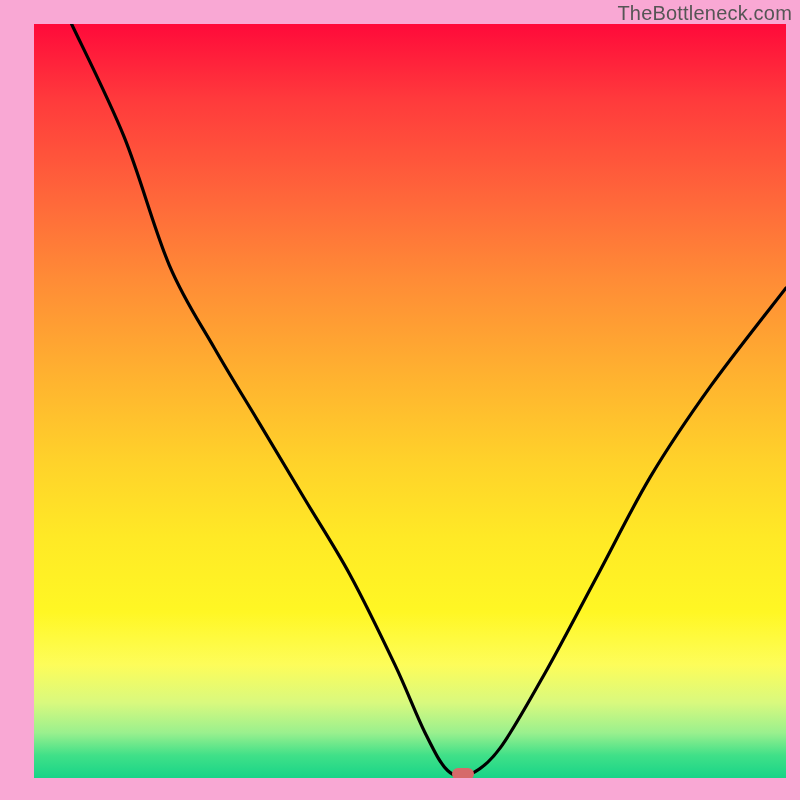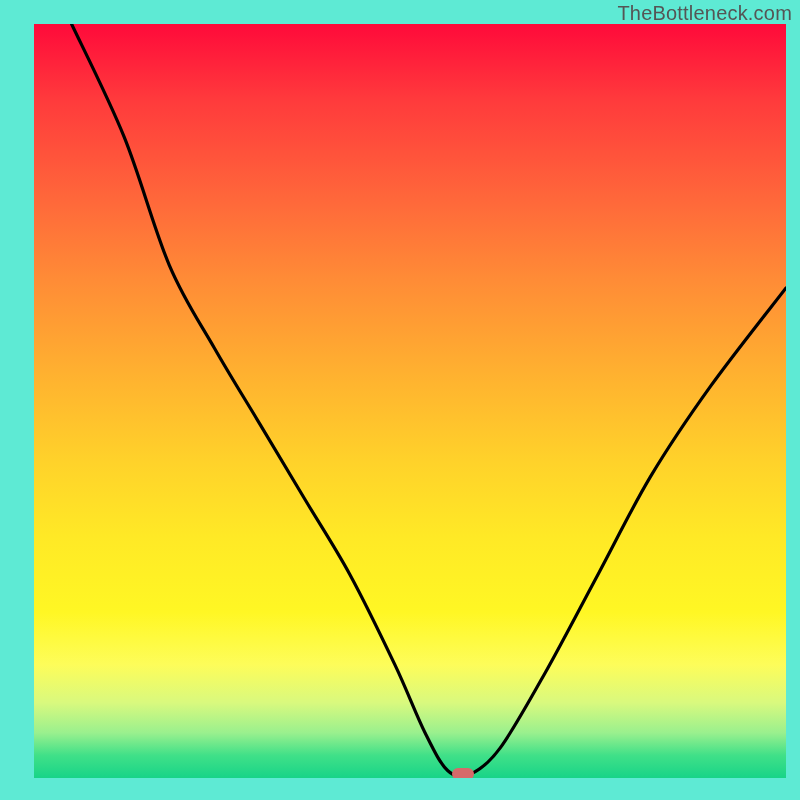--- a/index.html
+++ b/index.html
@@ -10,21 +10,21 @@
     background: #000;
     position: relative;
     font-family: Arial, Helvetica, sans-serif;
   }
   .frame {
     position: absolute;
     left: 0;
     top: 0;
     width: 800px;
     height: 800px;
-    background: #5eead4;
+    background: #f9a8d4;
     text-align: center;
   }
   .watermark {
     position: absolute;
     top: 2px;
     right: 8px;
     color: #555;
     font-size: 20px;
     font-weight: 500;
     letter-spacing: 0.2px;

